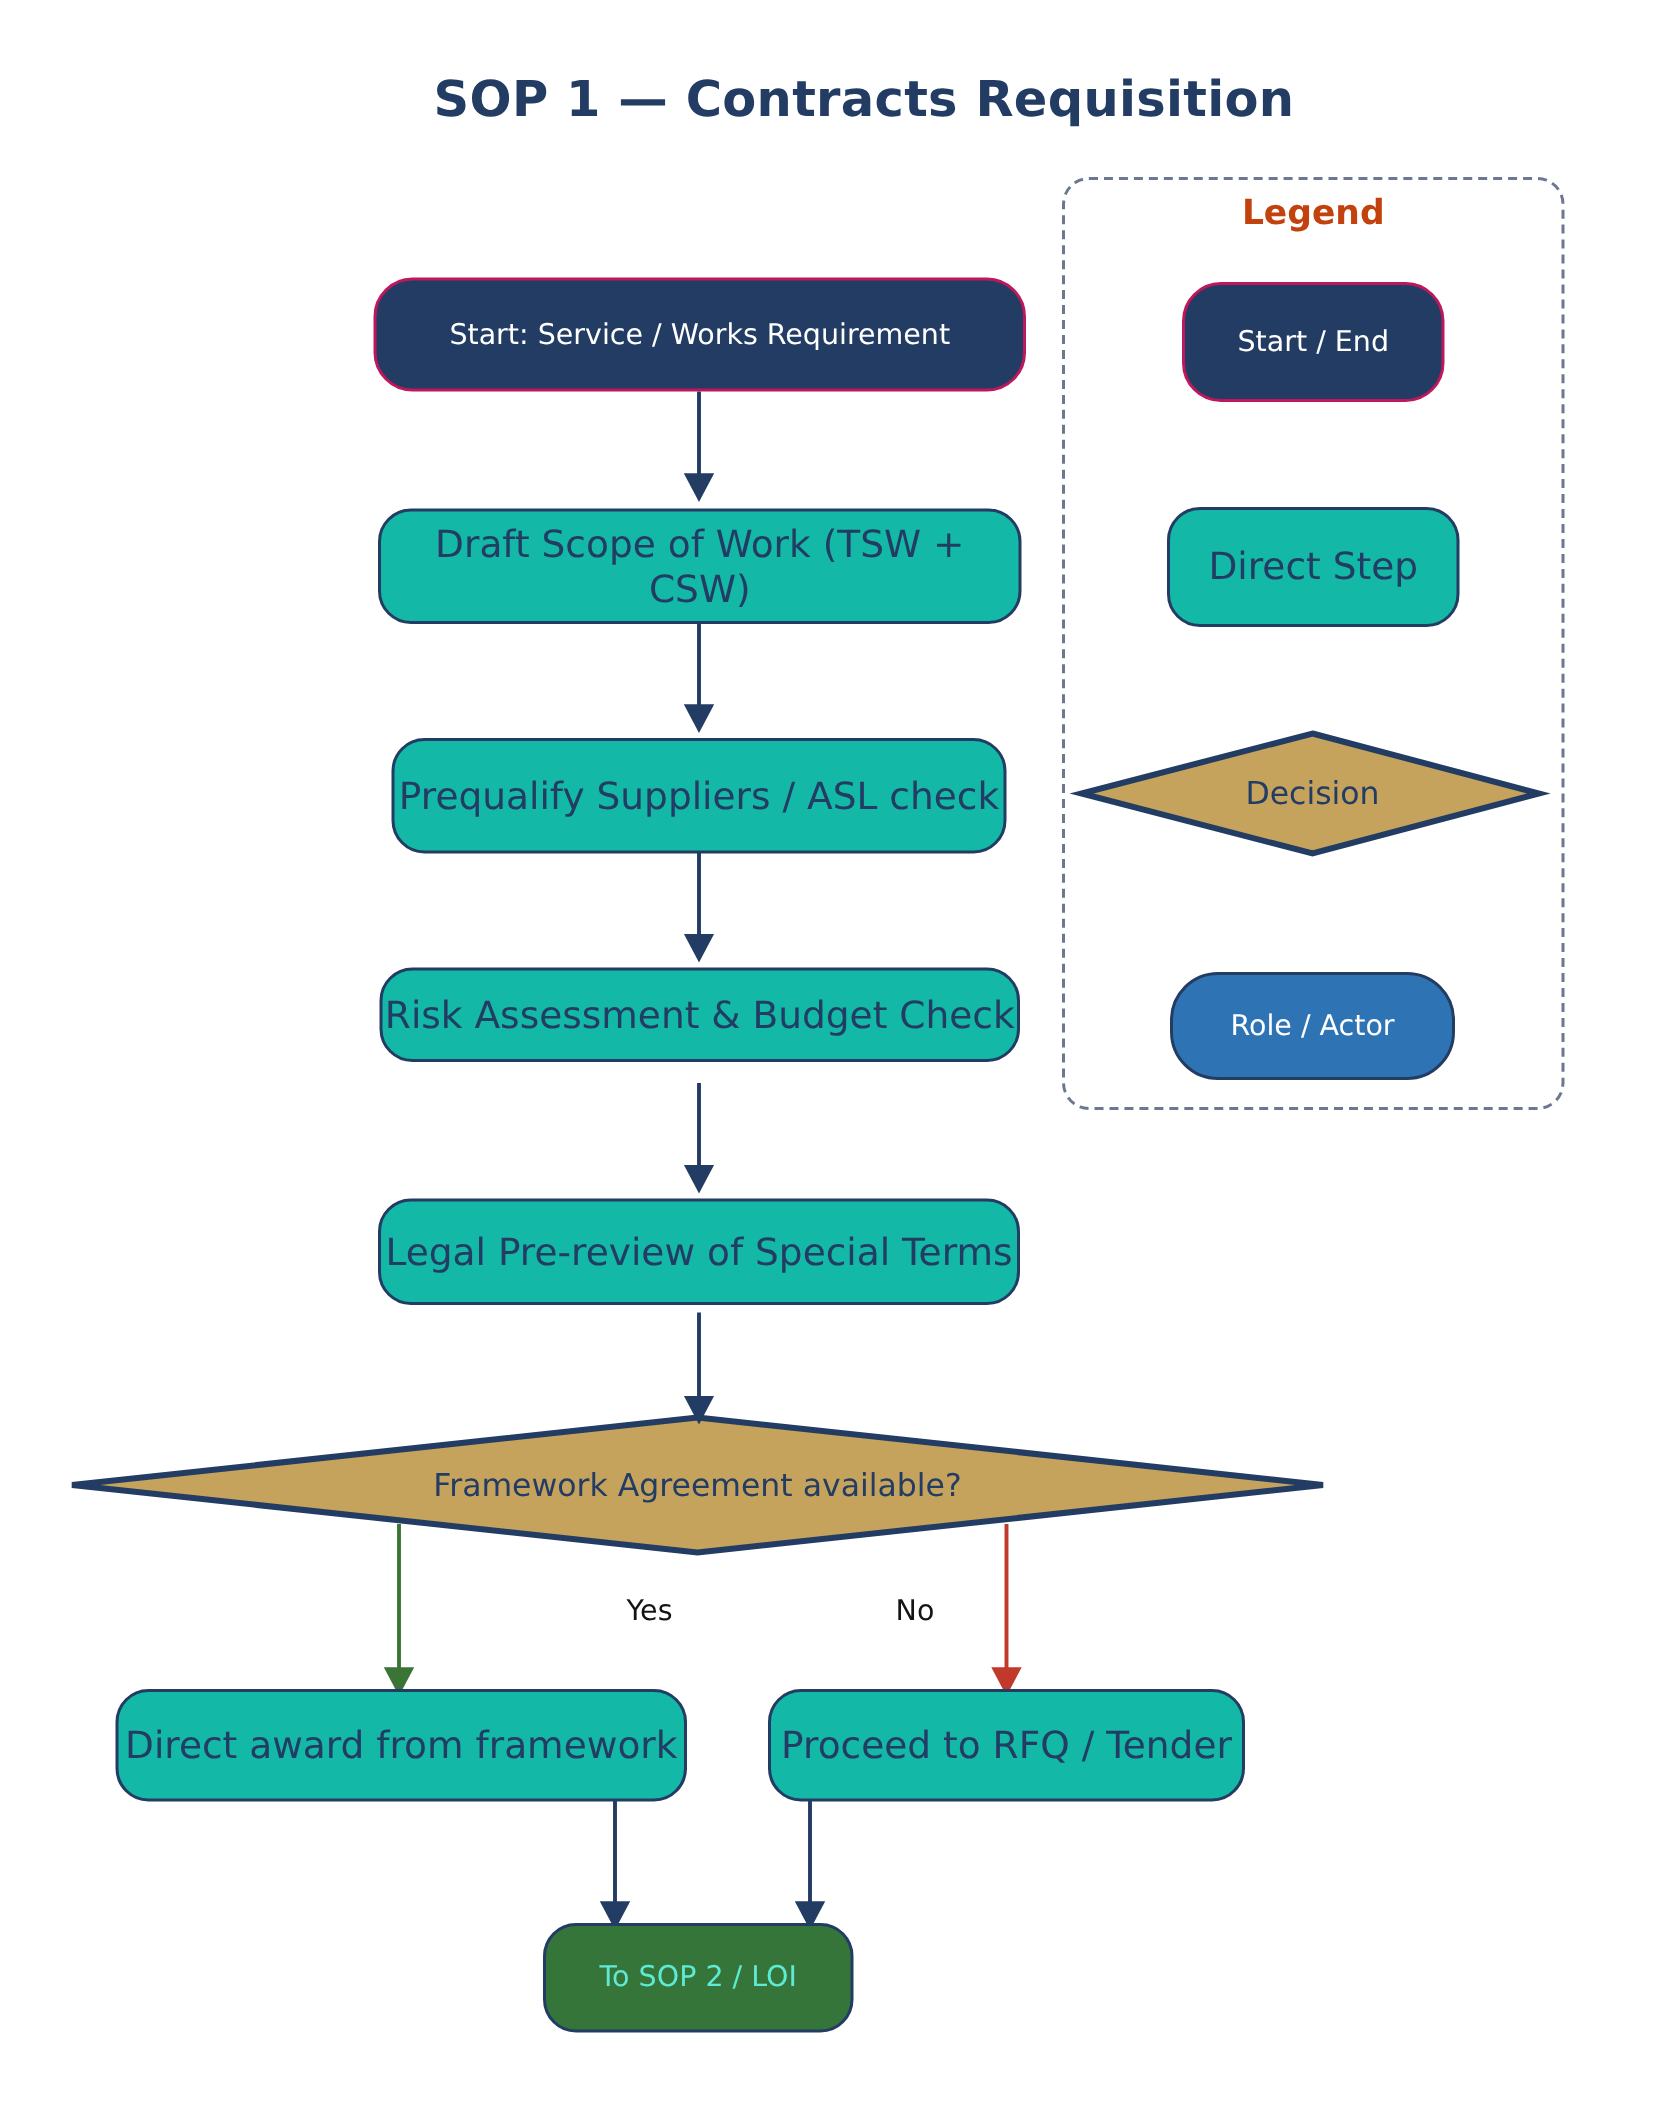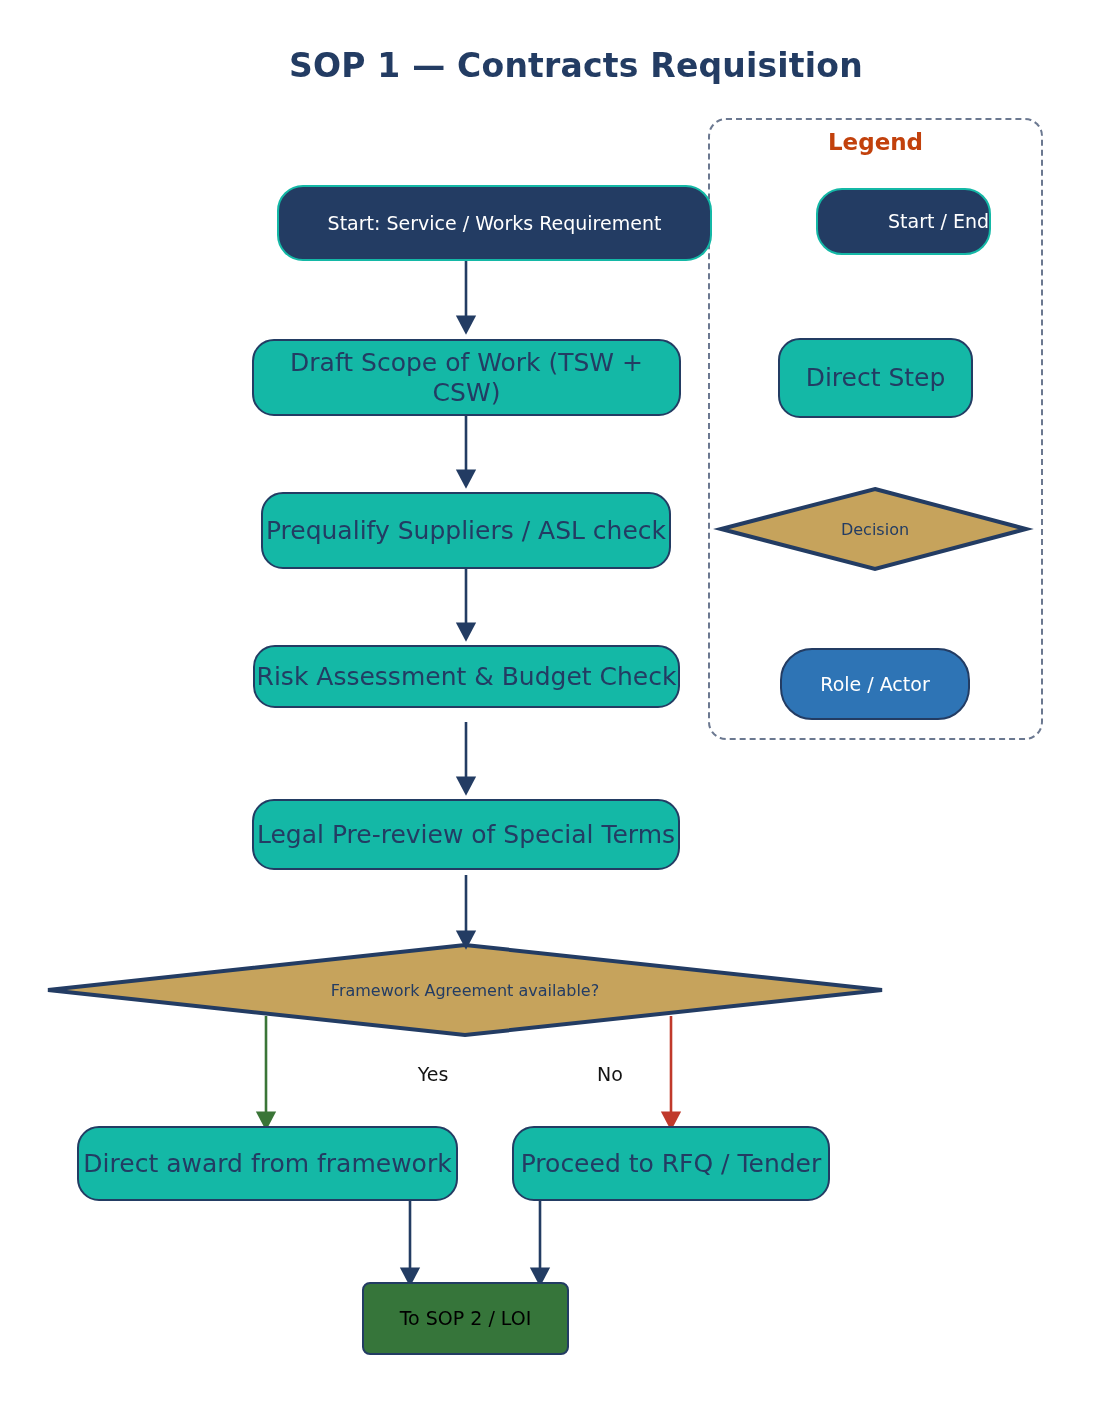--- a/index.html
+++ b/index.html
@@ -40,54 +40,53 @@
     box-sizing: border-box;
     display: flex;
     align-items: center;
     justify-content: center;
     text-align: center;
     font-family: "DejaVu Sans", sans-serif;
     line-height: 1.2;
   }
   .node-start {
     background: #233C63;
-    border: 2px solid #14b8a6;
+    border: 2px solid #be185d;
     border-radius: 26px;
     color: #ffffff;
     font-size: 19px;
-    margin-left: 28px;
   }
   .node-process {
     background: #14b8a6;
     border: 2.5px solid #233C63;
     border-radius: 22px;
     color: #233C63;
     font-size: 25px;
   }
   .node-end {
     background: #36753A;
     border: 2.5px solid #233C63;
-    border-radius: 8px;
-    color: #000000;
+    border-radius: 22px;
+    color: #5eead4;
     font-size: 19px;
   }
   .node-role {
     background: #2E74B5;
     border: 2.5px solid #233C63;
     border-radius: 32px;
     color: #ffffff;
     font-size: 19px;
   }
   .diamond-label {
     position: absolute;
     display: flex;
     align-items: center;
     justify-content: center;
     font-family: "DejaVu Sans", sans-serif;
-    font-size: 16px;
+    font-size: 21px;
     color: #233C63;
     text-align: left;
     pointer-events: none;
   }
   
   .legend-box {
     position: absolute;
     box-sizing: border-box;
     border: 2px dashed #6B7890;
     border-radius: 18px;
@@ -143,21 +142,21 @@
 
   <line x1="410" y1="1200" x2="410" y2="1281" stroke="#233C63" stroke-width="2.6" marker-end="url(#arrow-navy)"></line>
   <line x1="540" y1="1200" x2="540" y2="1281" stroke="#233C63" stroke-width="2.6" marker-end="url(#arrow-navy)"></line>
 </svg>
 
 <div class="page-title">SOP 1 — Contracts Requisition</div>
 
 <div class="legend-box" style="left:708px; top:118px; width:335px; height:622px;"></div>
 <div class="legend-title" style="left:708px; top:129px; width:335px;">Legend</div>
 
-<div class="node node-start" style="left:788px; top:188px; width:175px; height:67px;justify-content:flex-end;">
+<div class="node node-start" style="left:788px; top:188px; width:175px; height:80px;">
   <span>Start / End</span>
 </div>
 
 <div class="node node-process" style="left:778px; top:338px; width:195px; height:80px;">
   <span>Direct Step</span>
 </div>
 
 <div class="diamond-label" style="left:775px; top:509px; width:200px; height:40px;">
   <span>Decision</span>
 </div>

